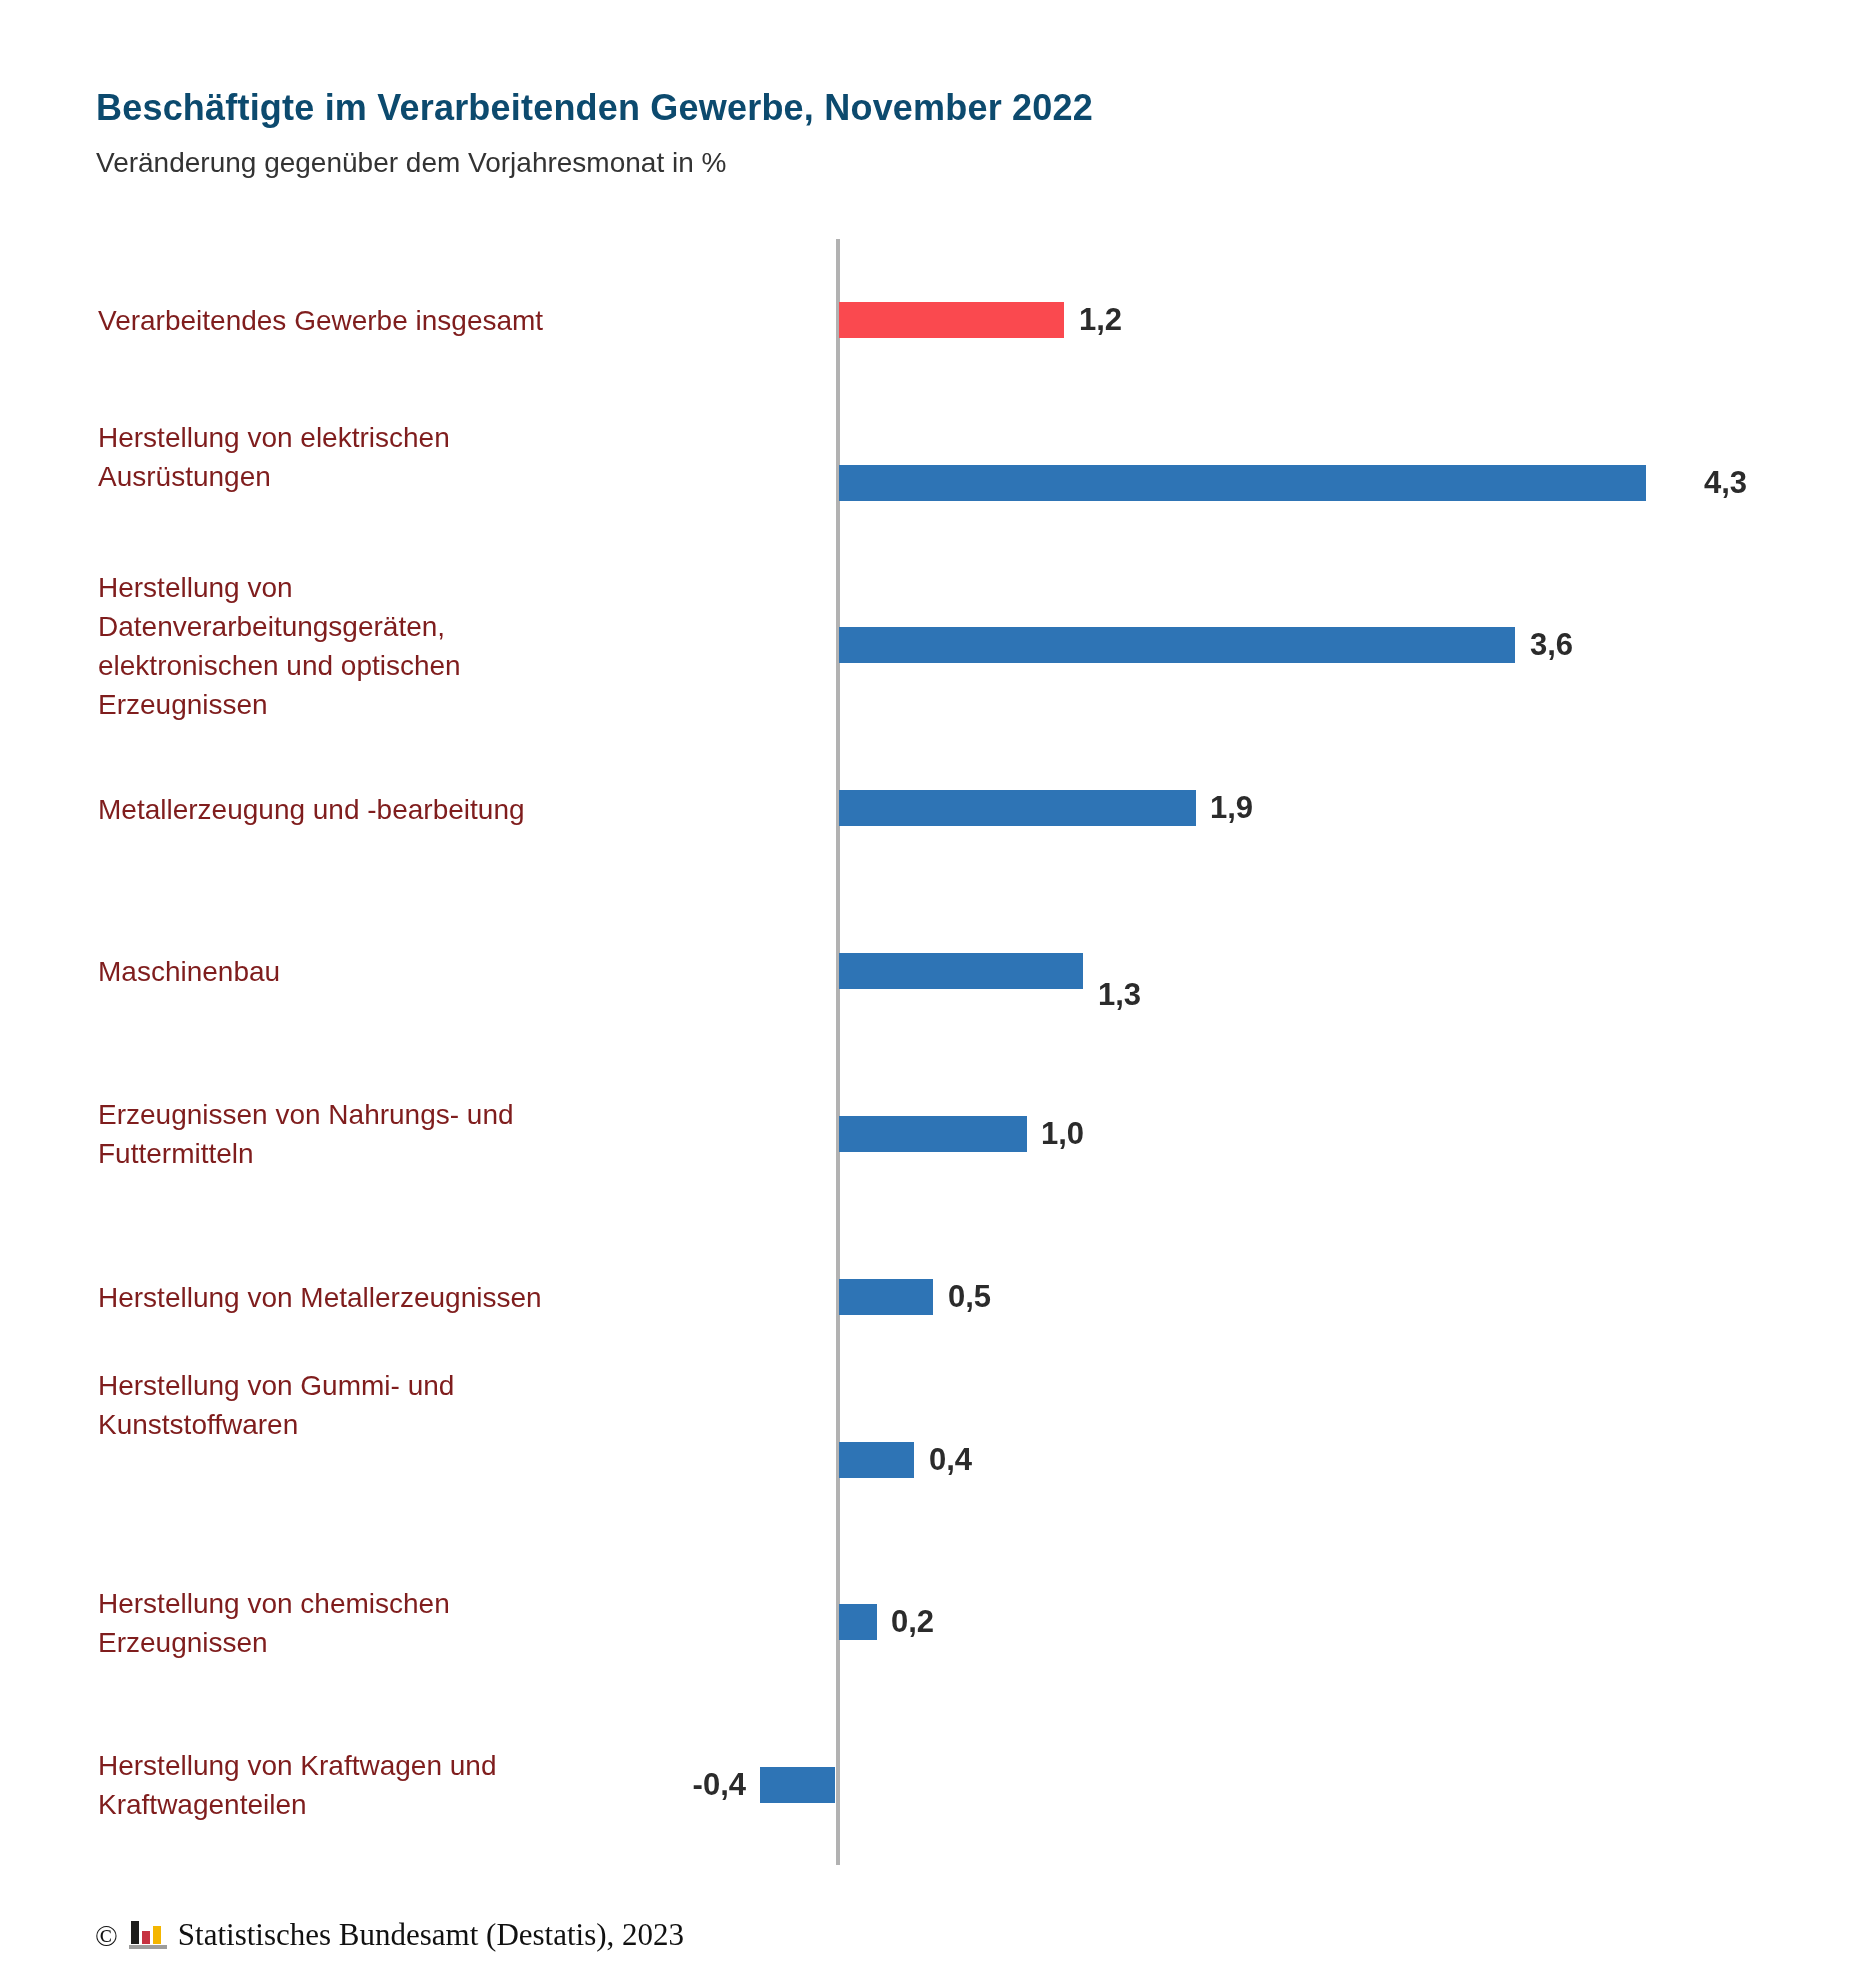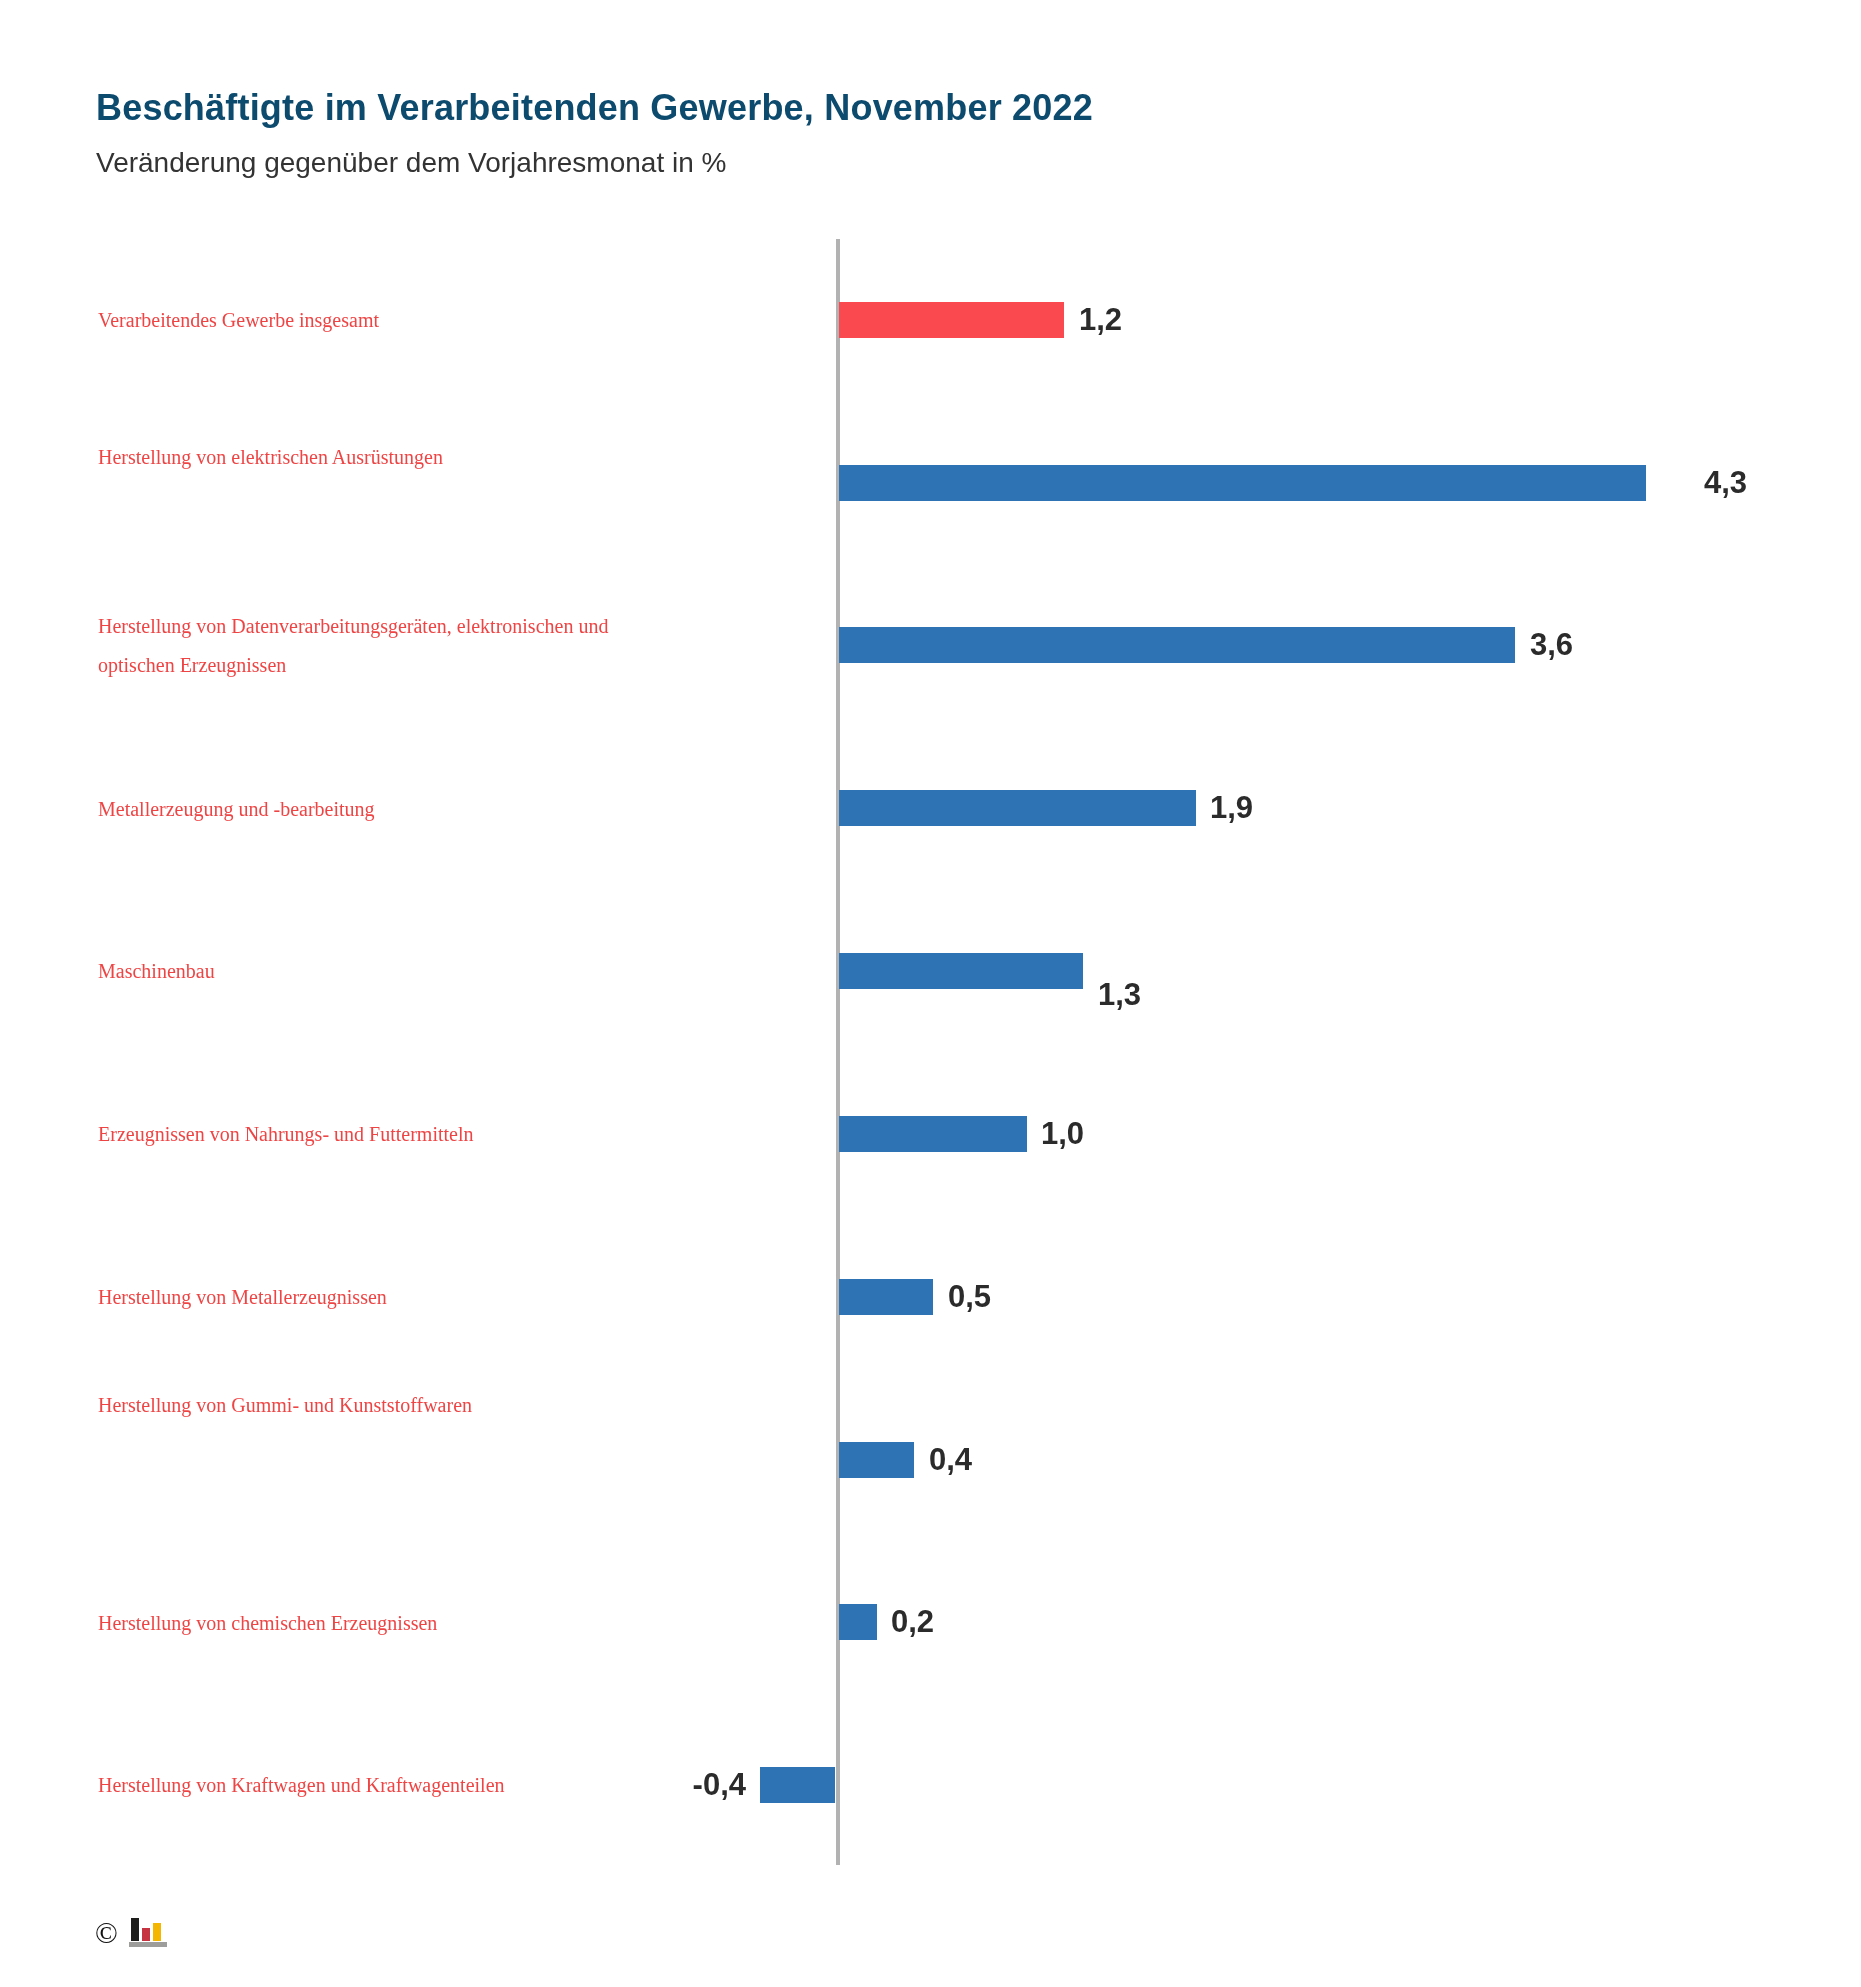--- a/index.html
+++ b/index.html
@@ -13,23 +13,22 @@
   }
   #page-subtitle{
     position:absolute;left:96px;top:147px;
     font-size:28px;font-weight:400;color:#333333;
   }
   #chart{position:absolute;left:0;top:0;width:1862px;height:1987px;}
   .axis-line{position:absolute;background:#b2b2b2;}
   .bar{position:absolute;height:36px;}
   .cat-label{
     position:absolute;left:98px;width:527px;
-    font-size:20px;line-height:39px;color:#ef4444;
+    font-size:28px;line-height:39px;color:#7f1d1d;
     transform:translateY(-50%);
-    font-family:Liberation Serif, serif;
   }
   .val-label{
     position:absolute;height:36px;line-height:36px;
     font-size:31px;font-weight:700;color:#2b2b2b;white-space:nowrap;
   }
   .val-label.neg{text-align:right;}
   #footer{
     position:absolute;left:95px;top:1917px;
     display:flex;align-items:center;gap:11px;
     font-family:"Liberation Serif","DejaVu Serif",serif;
@@ -86,14 +85,15 @@
 </div>
 
 <div id="footer">
   <span class="copyright">©</span>
   <span class="logo">
     <span class="lbar b1" style="background: rgb(29, 29, 27);"></span>
     <span class="lbar b2" style="background: rgb(198, 51, 65);"></span>
     <span class="lbar b3" style="background: rgb(244, 182, 0);"></span>
     <span class="lbase" style="background: rgb(157, 157, 156);"></span>
   </span>
+  <span>Statistisches Bundesamt (Destatis), 2023</span>
 </div>
 
 
 </body></html>

